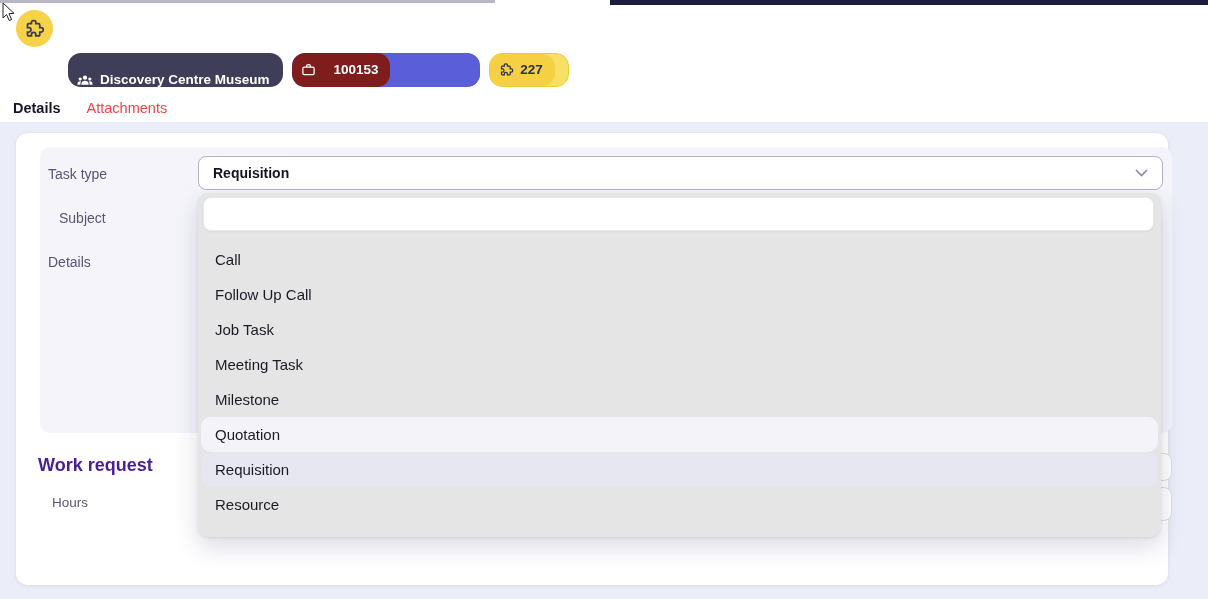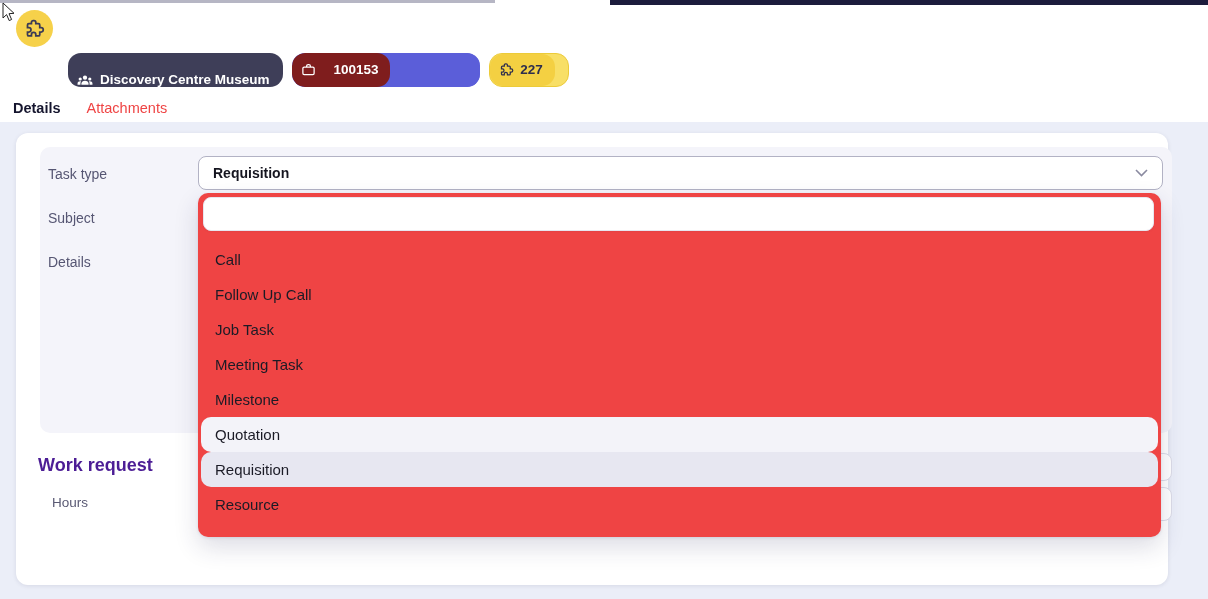--- a/index.html
+++ b/index.html
@@ -42,35 +42,35 @@
   .lower-bg { position:absolute; left:0; top:122px; width:1208px; height:477px; background:#ebeef8; }
 
   
   .card { position:absolute; left:16px; top:133px; width:1152px; height:452px; background:#ffffff;
     border-radius:12px; box-shadow:0 1px 4px rgba(30,30,70,0.10); }
 
   .form-panel { position:absolute; left:24px; top:14px; width:1132px; height:286px;
     background:#f4f4fa; border-radius:10px; }
 
   .field-label { position:absolute; left:32px; font-size:14px; color:#565673; }
-  .lbl-0 { top:33px; } .lbl-1 { top:77px; } .lbl-2 { top:121px; }
+  .lbl-0 { top:33px; } .lbl-1 { top:77px;margin-left:11px; } .lbl-2 { top:121px; }
 
   
   .select { position:absolute; left:182px; top:23px; width:965px; height:34px; background:#ffffff;
     border:1px solid #b2b2c4; border-radius:8px; display:flex; align-items:center;
     padding:0 14px; z-index:5; }
   .select .value { font-size:14px; font-weight:700; color:#15151f; flex:1; }
 
   
   .ghost-input { position:absolute; left:184px; width:972px; background:#ffffff; border:1px solid #dcdce8; border-radius:8px; z-index:1; }
   .ghost-a { top:320px; height:28px; }
   .ghost-b { top:354px; height:34px; }
 
   
-  .dropdown { position:absolute; left:182px; top:60px; width:963px; height:344px; background:#ef4444;
+  .dropdown { position:absolute; left:182px; top:60px; width:963px; height:344px; background:#e5e5e5;
     border-radius:10px; box-shadow:0 10px 24px rgba(40,40,90,0.16), 0 1px 3px rgba(40,40,90,0.10);
     overflow:hidden; z-index:10; }
   .dd-search { position:absolute; left:5px; top:4px; width:951px; height:34px; background:#ffffff;
     border:1px solid #e7e7f0; border-radius:8px; font-size:14px; padding:0 12px; outline:none;
     box-shadow:0 1px 2px rgba(40,40,90,0.05); font-family:inherit; }
   .dd-list { position:absolute; left:0; top:49px; right:0; }
   .option { height:35px; display:flex; align-items:center; padding:0 14px; margin:0 3px;
     font-size:15px; color:#1b1b26; border-radius:10px; }
   .option.hovered { background:#f3f3f9; }
   .option.selected { background:#e7e7f1; }

